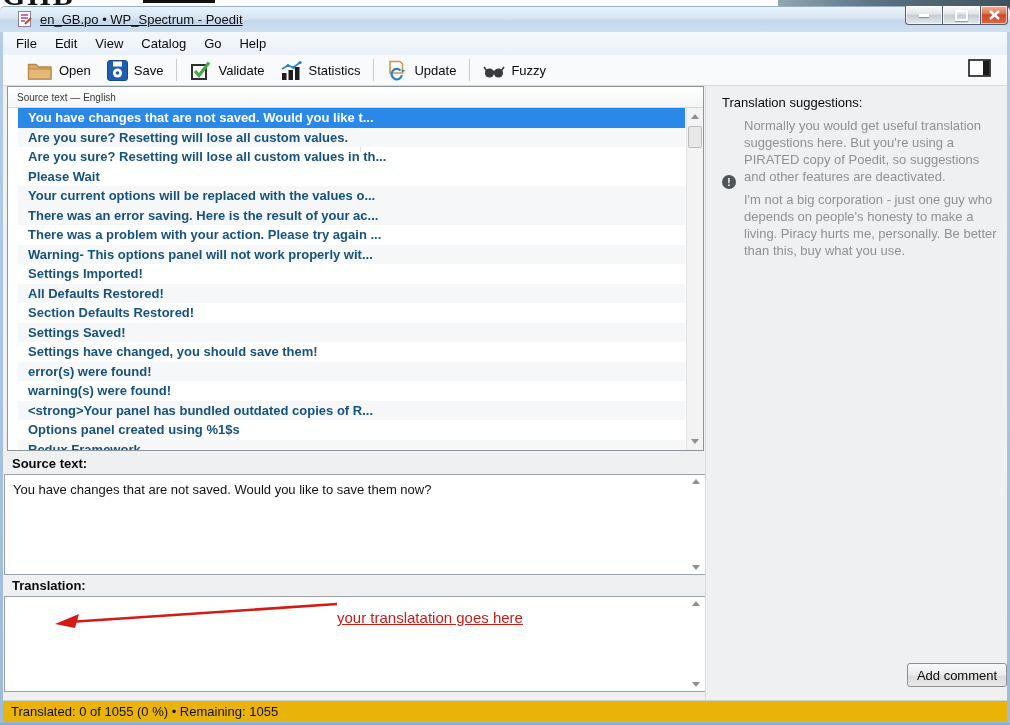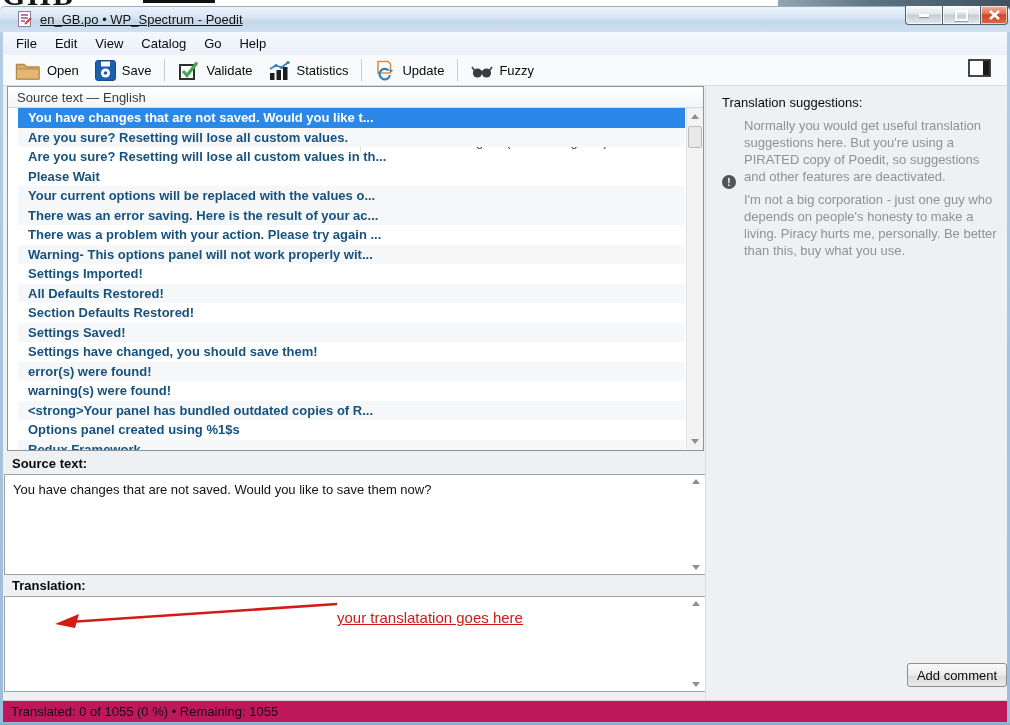--- a/index.html
+++ b/index.html
@@ -38,32 +38,32 @@
     background:linear-gradient(180deg,#f6b09a 0%,#e07a58 40%,#cf4728 50%,#d96a46 100%);}
   .glyph-min{width:10px;height:3px;background:#fff;box-shadow:0 1px 1px rgba(0,0,0,.35);}
   .glyph-max{width:9px;height:7px;border:2px solid #fff;box-shadow:0 1px 1px rgba(0,0,0,.3);}
   
   .menubar{position:absolute;top:32px;left:3px;width:1004px;height:23px;
     background:linear-gradient(180deg,#f4f8fc,#eaf1f8);display:flex;align-items:center;padding-left:4px;box-sizing:border-box;}
   .menu-item{font-size:13px;color:#0a0a0a;padding:3px 9px;cursor:default;}
   
   .toolbar{position:absolute;top:55px;left:3px;width:1004px;height:31px;
     background:#f8fafc;border-bottom:1px solid #d7dade;box-sizing:border-box;
-    display:flex;align-items:center;padding-left:4px;}
+    display:flex;align-items:center;padding-left:16px;}
   .tool-btn{display:flex;align-items:center;gap:6px;padding:3px 8px;font-size:13px;color:#0a0a0a;border-radius:2px;}
   .tool-sep{width:1px;height:22px;background:#c9ccd0;margin:0 5px;}
   .toggle-btn{position:absolute;left:965px;top:4px;}
   
   .client{position:absolute;top:86px;left:3px;width:1004px;height:614px;background:#eef0f2;}
   
   .list-panel{position:absolute;top:0px;left:4px;width:697px;height:365px;
     background:#fff;border:1px solid #8d949c;box-sizing:border-box;overflow:hidden;}
   .list-header{position:absolute;top:0;left:0;right:0;height:21px;
     background:linear-gradient(180deg,#ffffff,#f3f5f6);border-bottom:1px solid #d6d9dc;box-sizing:border-box;}
-  .col-h{position:absolute;top:0;height:21px;display:flex;align-items:center;font-size:13px;color:#3a3a3a;}
+  .col-h{position:absolute;top:0;height:21px;display:flex;align-items:center;font-size:10px;color:#3a3a3a;}
   .col-h.c1{left:9px;}
   .col-h.c2{left:352px;border-left:1px solid #dcdfe2;padding-left:15px;top:0;margin-top:44px;}
   .rows{position:absolute;top:21px;left:10px;right:18px;bottom:0;overflow:hidden;}
   .row{height:19.5px;line-height:19.5px;font-size:13px;font-weight:bold;color:#17527e;
     padding-left:10px;white-space:nowrap;overflow:hidden;}
   .row.alt{background:#f5f7f8;}
   .row.selected{background:#2a89e8;color:#ffffff;}
   
   .list-scroll{position:absolute;top:21px;right:0;width:17px;bottom:0;background:#f3f3f3;border-left:1px solid #e3e3e3;box-sizing:border-box;}
   .sb-btn{position:absolute;left:0;width:16px;height:17px;display:flex;align-items:center;justify-content:center;}
@@ -93,21 +93,21 @@
   .sb-para{position:absolute;left:38px;width:254px;font-size:13px;line-height:17px;color:#8f9296;}
   .sb-p1{top:31px;}
   .sb-p2{top:105px;}
   .excl{position:absolute;left:16px;top:89px;width:14px;height:14px;border-radius:50%;background:#4f5458;
     color:#fff;font-size:10px;font-weight:bold;display:flex;align-items:center;justify-content:center;}
   .add-comment{position:absolute;left:201px;top:577px;width:100px;height:24px;
     background:linear-gradient(180deg,#f9f9f9 0%,#ececec 50%,#dcdcdc 55%,#e8e8e8 100%);
     border:1px solid #8e9094;border-radius:3px;box-sizing:border-box;
     display:flex;align-items:center;justify-content:center;font-size:13px;color:#0a0a0a;}
   
-  .statusbar{position:absolute;top:700px;left:3px;width:1004px;height:22px;background:#be185d;
+  .statusbar{position:absolute;top:700px;left:3px;width:1004px;height:22px;background:#eab308;
     border-top:1px solid #cfd2d5;box-sizing:border-box;display:flex;align-items:center;padding-left:8px;text-align:center;}
   .status-text{font-size:13px;color:#111;}
 </style>
 </head>
 <body>
 
 <div class="desk-clip">
   <div class="frag">GHB</div>
 </div>
 <div class="desk-bar"></div>

